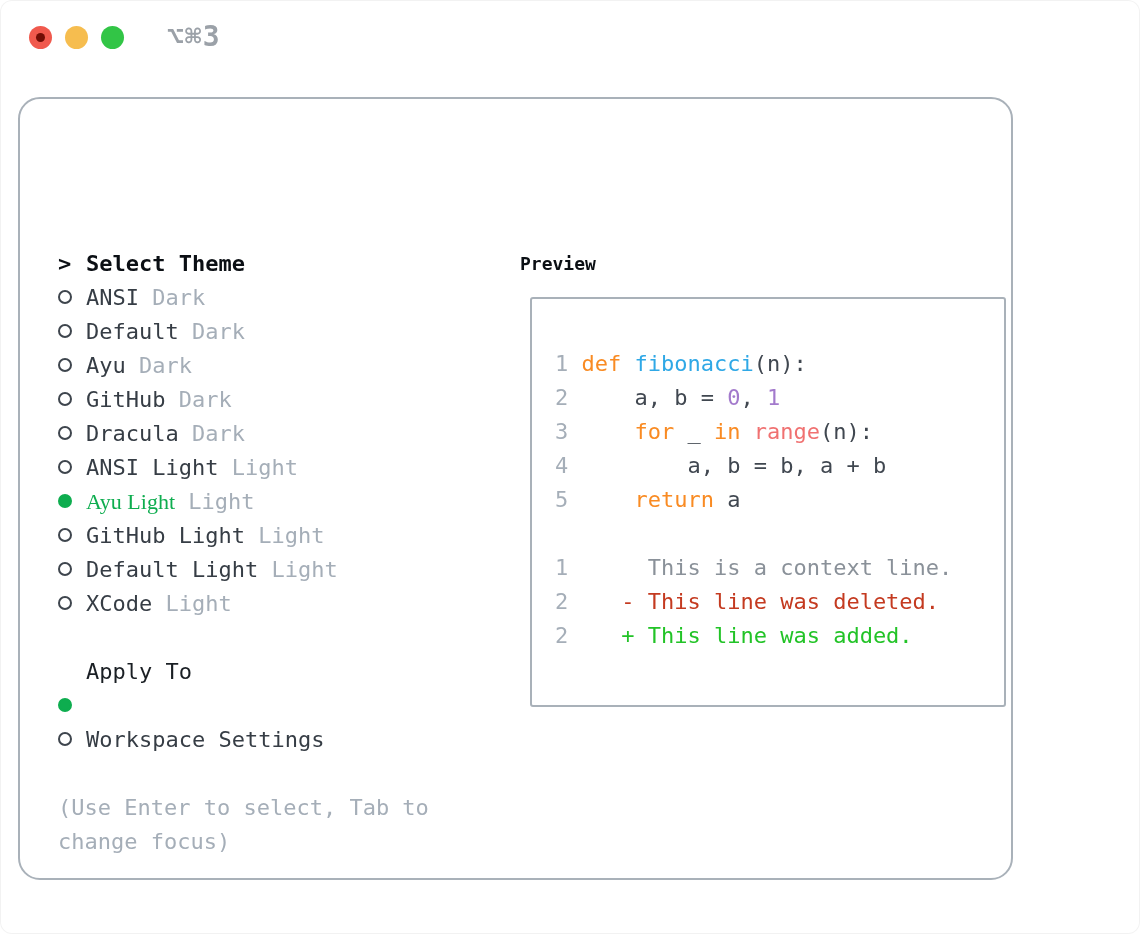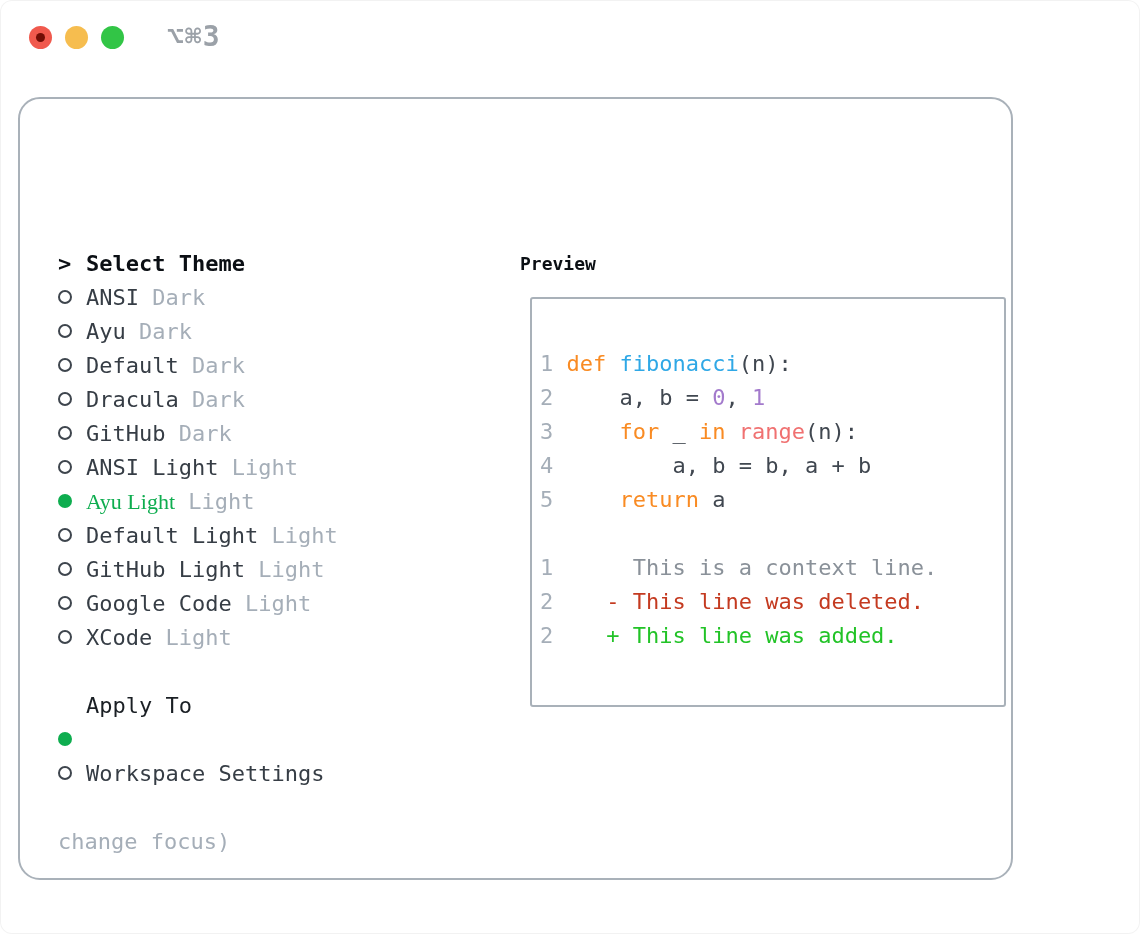--- a/index.html
+++ b/index.html
@@ -53,21 +53,21 @@
   .hint-row { color:var(--hint-gray); }
 
   
   .preview-header {
     position:absolute; left:500px; top:148px; height:34px; line-height:34px;
     font-size:18px; font-weight:bold; color:var(--header-black); white-space:pre;
   }
   .preview-box {
     position:absolute; left:510px; top:198px; width:476px; height:410px;
     border:2px solid var(--panel-border); border-radius:3px;
-    padding:48px 0 0 8px; overflow:hidden; background:#fff;
+    padding:48px 0 0 23px; overflow:hidden; background:#fff;
   }
   .code-line { height:34px; line-height:34px; font-size:22px; white-space:pre; }
   .c-num  { display:inline-block; width:2ch; color:var(--line-number-gray); }
   .c-kw   { color:var(--keyword-orange); }
   .c-fn   { color:var(--function-blue); }
   .c-lit  { color:var(--number-purple); }
   .c-call { color:var(--call-coral); }
   .c-code { color:var(--code-text); }
   .c-ctx  { color:var(--context-gray); }
   .c-del  { color:var(--deleted-red); }
@@ -86,43 +86,43 @@
 
   <div class="window-title">⌥⌘3</div>
 
   <div class="panel">
 
     <div class="left-col">
       <div class="row header-row"><span class="marker hdr-marker">&gt;</span><span class="hdr-text">Select Theme</span></div>
 
       <div id="theme-items">
           <div class="row"><span class="marker"><span class="radio"></span></span><span class="item-label">ANSI</span><span class="variant"> Dark</span></div>
+          <div class="row"><span class="marker"><span class="radio"></span></span><span class="item-label">Default</span><span class="variant"> Dark</span></div>
           <div class="row"><span class="marker"><span class="radio"></span></span><span class="item-label">Ayu</span><span class="variant"> Dark</span></div>
-          <div class="row"><span class="marker"><span class="radio"></span></span><span class="item-label">Default</span><span class="variant"> Dark</span></div>
+          <div class="row"><span class="marker"><span class="radio"></span></span><span class="item-label">GitHub</span><span class="variant"> Dark</span></div>
           <div class="row"><span class="marker"><span class="radio"></span></span><span class="item-label">Dracula</span><span class="variant"> Dark</span></div>
-          <div class="row"><span class="marker"><span class="radio"></span></span><span class="item-label">GitHub</span><span class="variant"> Dark</span></div>
           <div class="row"><span class="marker"><span class="radio"></span></span><span class="item-label">ANSI Light</span><span class="variant"> Light</span></div>
           <div class="row"><span class="marker"><span class="radio selected"></span></span><span class="item-label selected">Ayu Light</span><span class="variant"> Light</span></div>
+          <div class="row"><span class="marker"><span class="radio"></span></span><span class="item-label">GitHub Light</span><span class="variant"> Light</span></div>
           <div class="row"><span class="marker"><span class="radio"></span></span><span class="item-label">Default Light</span><span class="variant"> Light</span></div>
-          <div class="row"><span class="marker"><span class="radio"></span></span><span class="item-label">GitHub Light</span><span class="variant"> Light</span></div>
-          <div class="row"><span class="marker"><span class="radio"></span></span><span class="item-label">Google Code</span><span class="variant"> Light</span></div>
           <div class="row"><span class="marker"><span class="radio"></span></span><span class="item-label">XCode</span><span class="variant"> Light</span></div>
         </div>
 
       <div class="row"></div>
 
       <div class="row"><span class="marker"></span><span class="apply-header-text">Apply To</span></div>
 
       <div id="apply-items">
           <div class="row"><span class="marker"><span class="radio selected"></span></span></div>
           <div class="row"><span class="marker"><span class="radio"></span></span><span class="item-label">Workspace Settings</span></div>
         </div>
 
       <div class="row"></div>
 
+      <div class="row hint-row">(Use Enter to select, Tab to</div>
       <div class="row hint-row">change focus)</div>
     </div>
 
     <div class="preview-header">Preview</div>
     <div class="preview-box" id="preview-box">
         <div class="code-line"><span class="c-num">1</span><span class="c-kw">def</span><span class="c-code"> </span><span class="c-fn">fibonacci</span><span class="c-code">(n):</span></div>
         <div class="code-line"><span class="c-num">2</span><span class="c-code">    a, b = </span><span class="c-lit">0</span><span class="c-code">, </span><span class="c-lit">1</span></div>
         <div class="code-line"><span class="c-num">3</span><span class="c-code">    </span><span class="c-kw">for</span><span class="c-code"> _ </span><span class="c-kw">in</span><span class="c-code"> </span><span class="c-call">range</span><span class="c-code">(n):</span></div>
         <div class="code-line"><span class="c-num">4</span><span class="c-code">        a, b = b, a + b</span></div>
         <div class="code-line"><span class="c-num">5</span><span class="c-code">    </span><span class="c-kw">return</span><span class="c-code"> a</span></div>

